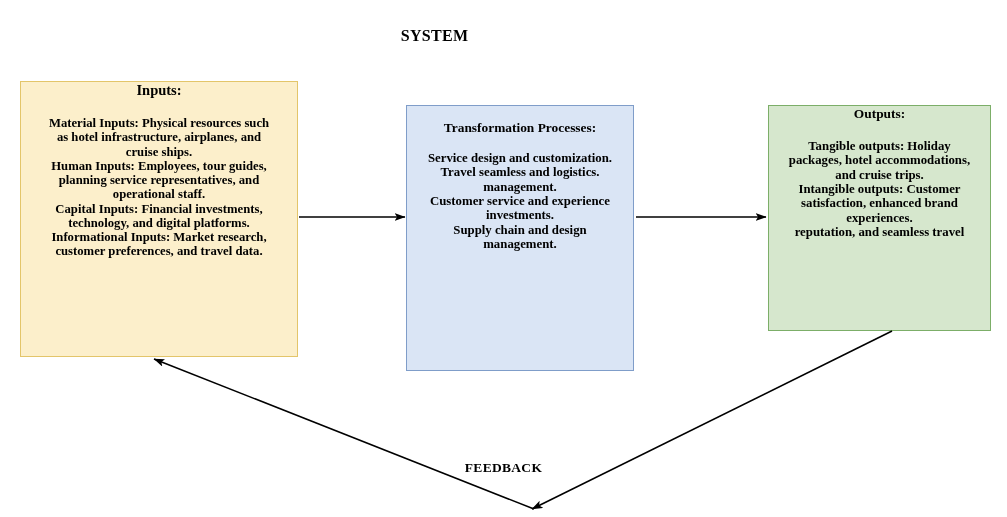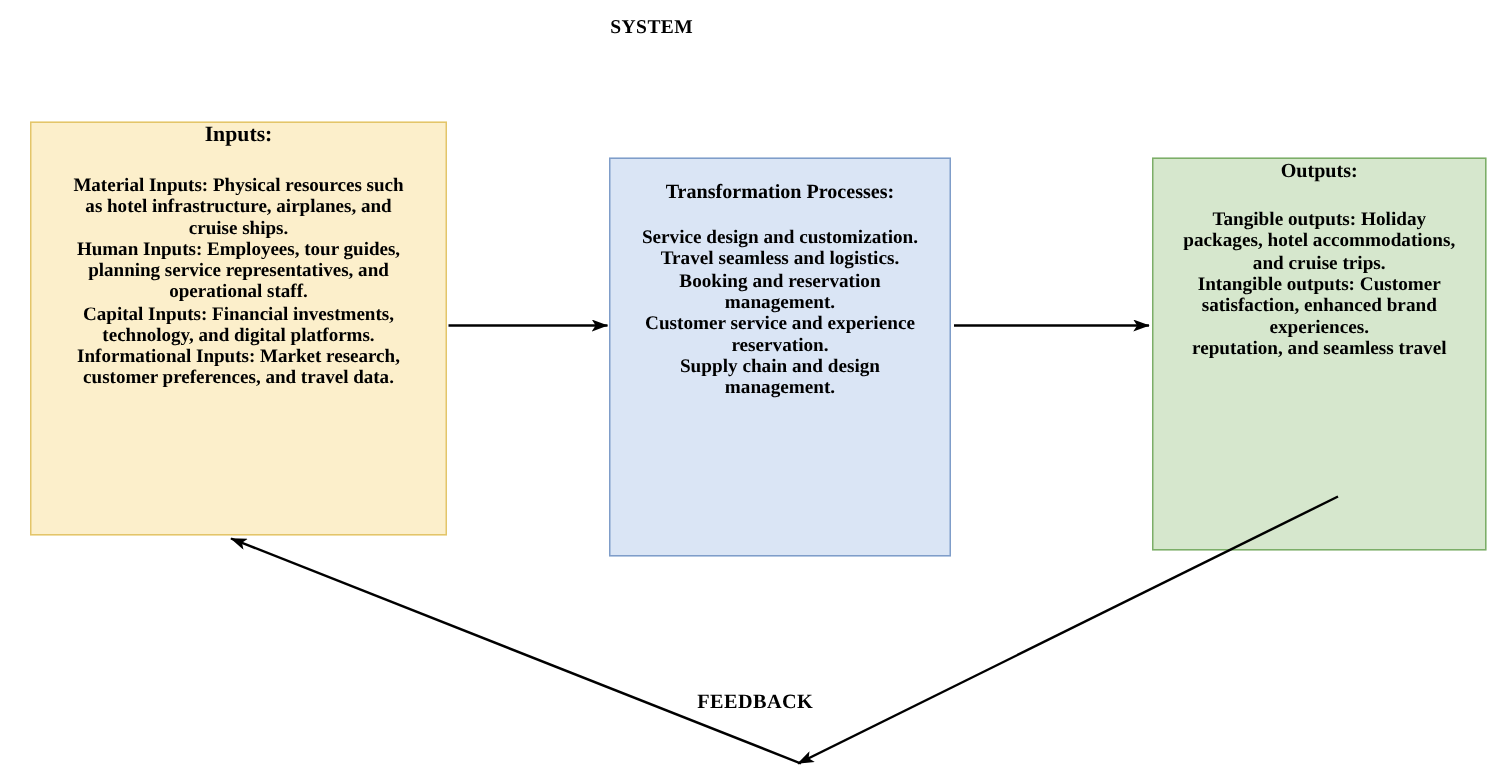--- a/index.html
+++ b/index.html
@@ -24,24 +24,24 @@
   .svg-layer {
     position: absolute;
     left: 0; top: 0;
     width: 1007px;
     height: 517px;
     pointer-events: none;
   }
   .sys-title {
     position: absolute;
     left: 0;
-    top: 10px;
+    top: 27px;
     width: 869px;
     text-align: center;
-    font-size: 13px;
+    font-size: 16px;
     font-weight: bold;
     letter-spacing: 0.3px;
   }
   .feedback-label {
     position: absolute;
     left: 0;
     top: 460px;
     width: 1007px;
     text-align: center;
     font-size: 13.5px;
@@ -95,21 +95,21 @@
     justify-content: flex-start;
     padding-top: 14px;
   }
   #box-processes .heading { margin-bottom: 16px; font-size: 13.4px;}
   #box-processes .body { font-size: 12.8px; }
 
   #box-outputs {
     left: 768px;
     top: 105px;
     width: 223px;
-    height: 262px;
+    height: 226px;
     background: #D6E7CD;
     border: 1.6px solid #7CAE68;
     padding: 0 4px;
   }
   #box-outputs .heading { margin-bottom: 18px; font-size: 13.4px; }
   #box-outputs .body { font-size: 12.8px; }
 </style>
 </head>
 <body>
 
@@ -131,24 +131,23 @@
       <span class="line">Informational Inputs: Market research,</span>
       <span class="line">customer preferences, and travel data.</span>
     </div>
   </div>
 
   <div class="box" id="box-processes">
     <div class="heading">Transformation Processes:</div>
     <div class="body">
       <span class="line">Service design and customization.</span>
       <span class="line">Travel seamless and logistics.</span>
-      <span class="line">Booking and reservation</span>
       <span class="line">management.</span>
       <span class="line">Customer service and experience</span>
-      <span class="line">reservation.</span>
+      <span class="line">investments.</span>
       <span class="line">Supply chain and design</span>
       <span class="line">management.</span>
     </div>
   </div>
 
   <div class="box" id="box-outputs">
     <div class="heading">Outputs:</div>
     <div class="body">
       <span class="line">Tangible outputs: Holiday</span>
       <span class="line">packages, hotel accommodations,</span>

